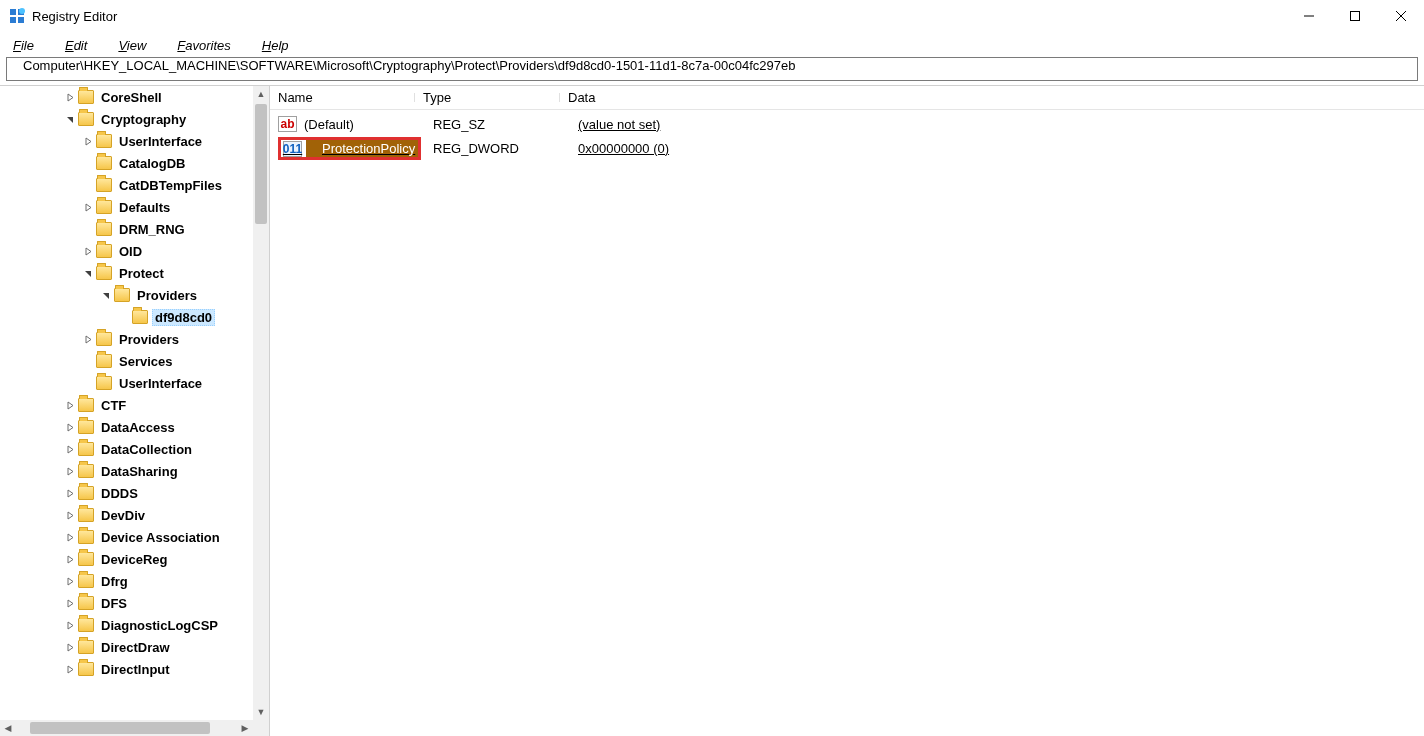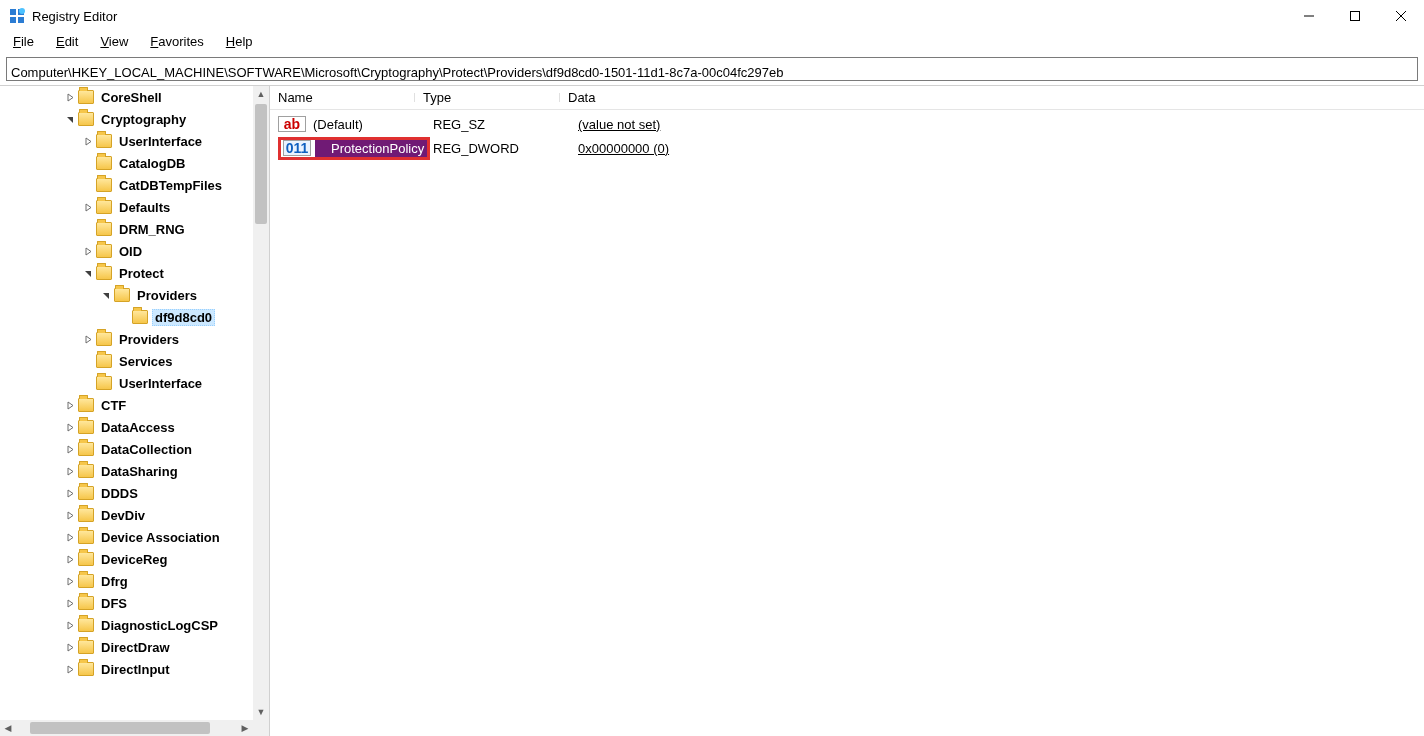--- a/index.html
+++ b/index.html
@@ -6,26 +6,26 @@
 html, body { width: 1424px; height: 736px; overflow: hidden; background: #fff; color: #000; font-size: 13px; }
 
 
 .titlebar { height: 32px; display: flex; align-items: center; padding-left: 8px; background: #fff; }
 .titlebar .app-icon { width: 18px; height: 18px; margin-right: 6px; display: inline-flex; align-items: center; justify-content: center; }
 .titlebar .title-text { font-size: 13px; }
 .titlebar .win-controls { margin-left: auto; display: flex; }
 .titlebar .win-btn { width: 46px; height: 32px; display: flex; align-items: center; justify-content: center; font-size: 11px; cursor: default; }
 
 
-.menubar { height: 23px; display: flex; align-items: flex-start; padding: 0 6px; border-bottom: none; gap: 8px; }
+.menubar { height: 23px; display: flex; align-items: flex-end; padding: 0 6px; border-bottom: none; gap: 17px; font-style: italic; }
 .menubar .menu-item { padding: 2px 7px; cursor: default; }
 .menubar .mnemonic { text-decoration: underline; }
 
 
-.addressbar { height: 24px; margin: 2px 6px 4px 6px; border: 1px solid #7a7a7a; display: flex; align-items: flex-end; padding: 0 4px; font-size: 13px; overflow: hidden; white-space: nowrap; }
+.addressbar { height: 24px; margin: 2px 6px 4px 6px; border: 1px solid #7a7a7a; display: flex; align-items: flex-start; padding: 0 16px; font-size: 13px; overflow: hidden; white-space: nowrap; }
 
 
 .main { display: flex; height: calc(100% - 32px - 23px - 30px); border-top: 1px solid #d0d0d0; }
 .tree-pane { width: 270px; position: relative; border-right: 1px solid #d0d0d0; display: flex; flex-direction: column; }
 .tree-scroll { flex: 1; overflow: hidden; position: relative; }
 .tree { position: absolute; top: 0; left: 0; right: 16px; bottom: 16px; overflow: hidden; }
 
 
 .tree-row { display: flex; align-items: center; height: 22px; white-space: nowrap; cursor: default; font-weight: bold; }
 .tree-row .chev { width: 16px; height: 16px; display: inline-flex; align-items: center; justify-content: center; color: #6e6e6e; font-size: 10px; }
@@ -58,27 +58,27 @@
 .col-type { width: 145px; }
 .col-data { flex: 1; max-width: 360px; }
 
 .rows { padding-top: 2px; }
 .list-row { display: flex; align-items: center; height: 24px; }
 .cell { padding-left: 8px; font-size: 13px; display: flex; align-items: center; }
 .cell.name { width: 155px; }
 .cell.type { width: 145px; }
 .cell.data { flex: 1; text-decoration: underline; }
 
-.val-icon { width: 28px; height: 16px; margin-right: 4px; display: inline-flex; align-items: center; justify-content: center; border: 1px solid #a0a0a0; font-size: 14px; font-weight: bold; background: #fff; }
+.val-icon { width: 19px; height: 16px; margin-right: 4px; display: inline-flex; align-items: center; justify-content: center; border: 1px solid #a0a0a0; font-size: 12px; font-weight: bold; background: #fff; }
 .val-icon.sz { color: #c00; }
 .val-icon.dw { color: #1060c0; background: #eaf3ff; }
 
 .list-row .name-text { padding: 1px 3px; }
-.list-row.selected .name-text { background: #701a75; color: #fff; padding-left: 16px; }
-.highlight-box { border: 3px solid #e03030; padding: 0; display: inline-flex; align-items: flex-start; }
+.list-row.selected .name-text { background: #a16207; color: #fff; padding-left: 16px; }
+.highlight-box { border: 3px solid #e03030; padding: 0; display: inline-flex; align-items: flex-end; text-decoration: underline; }
 .highlight-box .val-icon { margin-left: 2px; }
 </style>
 </head>
 <body>
 
 <div class="titlebar">
   <span class="app-icon">
     <svg width="16" height="16" viewBox="0 0 16 16">
       <rect x="1" y="1" width="6" height="6" fill="#2b7cd3"></rect>
       <rect x="9" y="1" width="6" height="6" fill="#2b7cd3"></rect>

